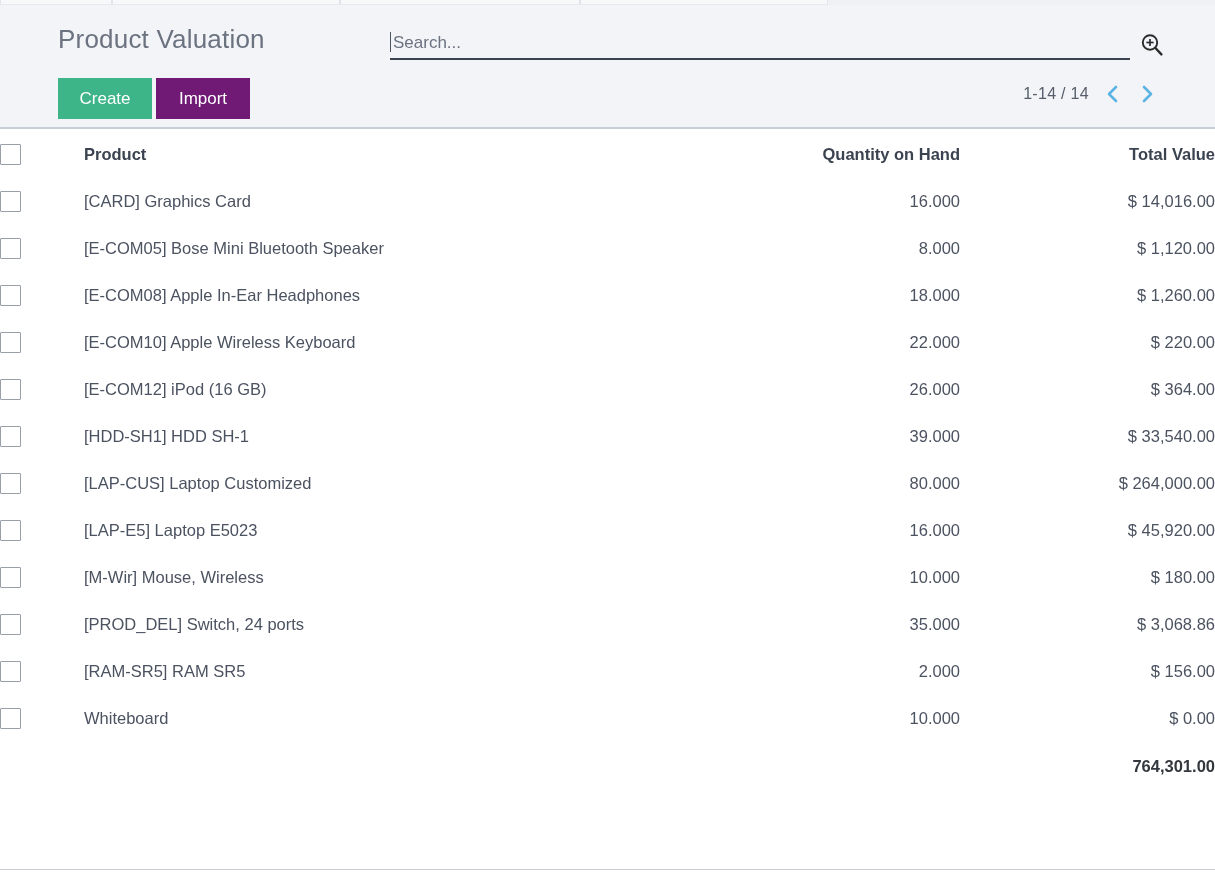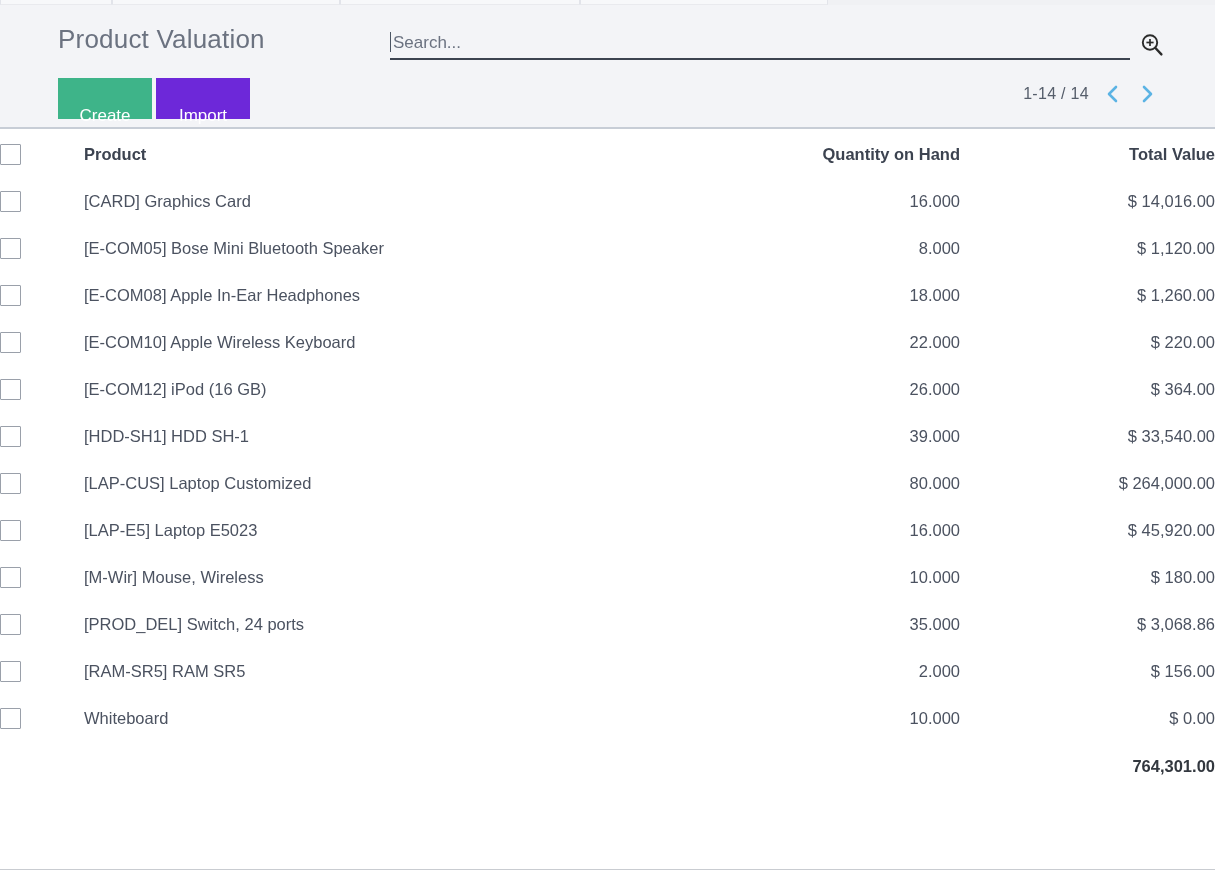--- a/index.html
+++ b/index.html
@@ -93,21 +93,21 @@
     position: absolute;
     top: 73px;
     height: 41px;
     border: none;
     color: #ffffff;
     font-family: "Liberation Sans", sans-serif;
     font-size: 17px;
     cursor: pointer;
     line-height: 41px;
     text-align: center;
-    padding: 17px;
+    padding: 0;
   }
   #create-button { left: 58px; width: 94px; background: #3eb489; }
   #import-button { left: 156px; width: 94px; background: #777777; }
 
   
   #pager {
     position: absolute;
     right: 58px;
     top: 78px;
     display: flex;
@@ -224,21 +224,21 @@
   <button id="search-icon-btn">
     <svg width="28" height="28" viewBox="0 0 28 28">
       <circle cx="12" cy="11.5" r="7.2" fill="none" stroke="#2b2b2b" stroke-width="1.9"></circle>
       <line x1="8.4" y1="11.5" x2="15.6" y2="11.5" stroke="#2b2b2b" stroke-width="1.7"></line>
       <line x1="12" y1="7.9" x2="12" y2="15.1" stroke="#2b2b2b" stroke-width="1.7"></line>
       <line x1="17.2" y1="16.8" x2="23.4" y2="23.4" stroke="#2b2b2b" stroke-width="2.4" stroke-linecap="round"></line>
     </svg>
   </button>
 
   <button id="create-button" style="background: rgb(62, 180, 137);">Create</button>
-  <button id="import-button" style="background: #6d28d9;">Import</button>
+  <button id="import-button" style="background: #701a75;">Import</button>
 
   <div id="pager">
     <span id="pager-range">1-14 / 14</span>
     <button class="pager-arrow">
       <svg width="20" height="22" viewBox="0 0 20 22">
         <polyline points="13,4 6,11 13,18" fill="none" stroke="#5bb3e4" stroke-width="2.6" stroke-linecap="round" stroke-linejoin="round"></polyline>
       </svg>
     </button>
     <button class="pager-arrow">
       <svg width="20" height="22" viewBox="0 0 20 22">

